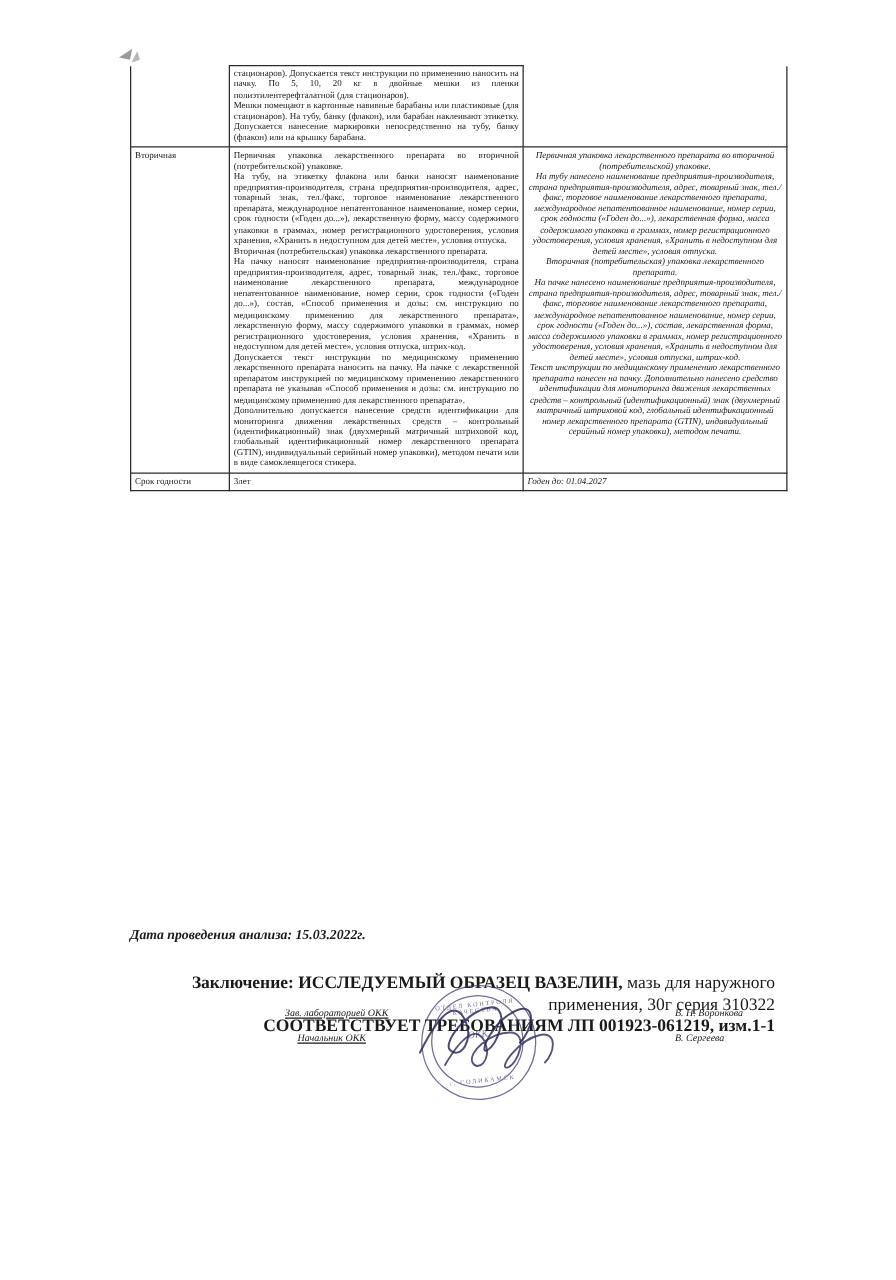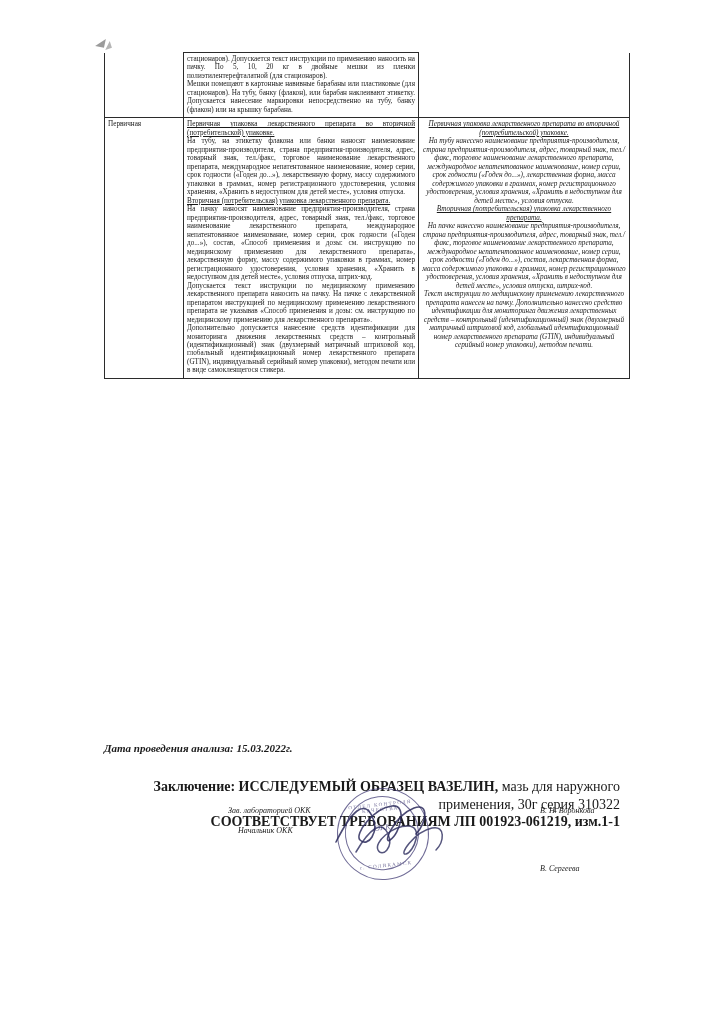--- a/index.html
+++ b/index.html
@@ -63,21 +63,21 @@
   }
   td.c-mid {
     width: 228px;
   }
   td.c-right {
     width: 204px;
     font-style: italic;
     text-align: center;
   }
   td.c-right p { text-align: center; }
-  .u { text-decoration: underline; }
+  .u { }
   p { margin: 0 0 0 0; }
   p + p { margin-top: 0px; }
   
   .row-cont td.c-label, .row-cont td.c-right {
     border-top: none;
   }
   .date-line {
     position: absolute;
     left: 104px;
     top: 742px;
@@ -92,25 +92,26 @@
     width: 516px;
     font-size: 14px;
     line-height: 1.25;
     text-align: right;
   }
   .concl .b { font-weight: bold; }
   .sign-row {
     position: absolute;
     font-size: 8px;
     font-style: italic;
+    text-decoration: underline;
   }
   .sign-1 { left: 228px; top: 806px; }
   .sign-2 { left: 238px; top: 826px; }
   .sign-name-1 { position: absolute; left: 540px; top: 806px; font-size: 8px; font-style: italic; }
-  .sign-name-2 { position: absolute; left: 540px; top: 864px; font-size: 8px; font-style: italic; }
+  .sign-name-2 { position: absolute; left: 540px; top: 826px; font-size: 8px; font-style: italic; }
 
   
   .stamp {
     position: absolute;
     left: 337px;
     top: 788px;
     width: 90px;
     height: 90px;
     border: 1.6px solid #3b3570;
     border-radius: 50%;
@@ -175,39 +176,44 @@
       <tr class="row-cont">
         <td class="c-label"></td>
         <td class="c-mid">
           <p>стационаров). Допускается текст инструкции по применению наносить на пачку. По 5, 10, 20 кг в двойные мешки из пленки полиэтилентерефталатной (для стационаров).</p>
           <p>Мешки помещают в картонные навивные барабаны или пластиковые (для стационаров). На тубу, банку (флакон), или барабан наклеивают этикетку. Допускается нанесение маркировки непосредственно на тубу, банку (флакон) или на крышку барабана.</p>
         </td>
         <td class="c-right"></td>
       </tr>
 
       <tr>
-        <td class="c-label">Первичная</td>
+        <td class="c-label">Вторичная</td>
         <td class="c-mid">
           <p class="u">Первичная упаковка лекарственного препарата во вторичной (потребительской) упаковке.</p>
           <p>На тубу, на этикетку флакона или банки наносят наименование предприятия-производителя, страна предприятия-производителя, адрес, товарный знак, тел./факс, торговое наименование лекарственного препарата, международное непатентованное наименование, номер серии, срок годности («Годен до...»), лекарственную форму, массу содержимого упаковки в граммах, номер регистрационного удостоверения, условия хранения, «Хранить в недоступном для детей месте», условия отпуска.</p>
           <p class="u">Вторичная (потребительская) упаковка лекарственного препарата.</p>
           <p>На пачку наносят наименование предприятия-производителя, страна предприятия-производителя, адрес, товарный знак, тел./факс, торговое наименование лекарственного препарата, международное непатентованное наименование, номер серии, срок годности («Годен до...»), состав, «Способ применения и дозы: см. инструкцию по медицинскому применению для лекарственного препарата», лекарственную форму, массу содержимого упаковки в граммах, номер регистрационного удостоверения, условия хранения, «Хранить в недоступном для детей месте», условия отпуска, штрих-код.</p>
           <p>Допускается текст инструкции по медицинскому применению лекарственного препарата наносить на пачку. На пачке с лекарственной препаратом инструкцией по медицинскому применению лекарственного препарата не указывав «Способ применения и дозы: см. инструкцию по медицинскому применению для лекарственного препарата».</p>
           <p>Дополнительно допускается нанесение средств идентификации для мониторинга движения лекарственных средств – контрольный (идентификационный) знак (двухмерный матричный штриховой код, глобальный идентификационный номер лекарственного препарата (GTIN), индивидуальный серийный номер упаковки), методом печати или в виде самоклеящегося стикера.</p>
         </td>
         <td class="c-right">
           <p class="u">Первичная упаковка лекарственного препарата во вторичной (потребительской) упаковке.</p>
           <p>На тубу нанесено наименование предприятия-производителя, страна предприятия-производителя, адрес, товарный знак, тел./факс, торговое наименование лекарственного препарата, международное непатентованное наименование, номер серии, срок годности («Годен до...»), лекарственная форма, масса содержимого упаковки в граммах, номер регистрационного удостоверения, условия хранения, «Хранить в недоступном для детей месте», условия отпуска.</p>
           <p class="u">Вторичная (потребительская) упаковка лекарственного препарата.</p>
           <p>На пачке нанесено наименование предприятия-производителя, страна предприятия-производителя, адрес, товарный знак, тел./факс, торговое наименование лекарственного препарата, международное непатентованное наименование, номер серии, срок годности («Годен до...»), состав, лекарственная форма, масса содержимого упаковки в граммах, номер регистрационного удостоверения, условия хранения, «Хранить в недоступном для детей месте», условия отпуска, штрих-код.</p>
           <p>Текст инструкции по медицинскому применению лекарственного препарата нанесен на пачку. Дополнительно нанесено средство идентификации для мониторинга движения лекарственных средств – контрольный (идентификационный) знак (двухмерный матричный штриховой код, глобальный идентификационный номер лекарственного препарата (GTIN), индивидуальный серийный номер упаковки), методом печати.</p>
         </td>
       </tr>
 
 
+      <tr>
+        <td class="c-label">Срок годности</td>
+        <td class="c-mid">3лет</td>
+        <td class="c-right">Годен до: 01.04.2027</td>
+      </tr>
     </tbody>
   </table>
 
   <div class="date-line">
     <span>Дата проведения анализа:</span>
     <span>15.03.2022г.</span>
   </div>
 
   <div class="concl">
     <span class="b">Заключение:</span>

